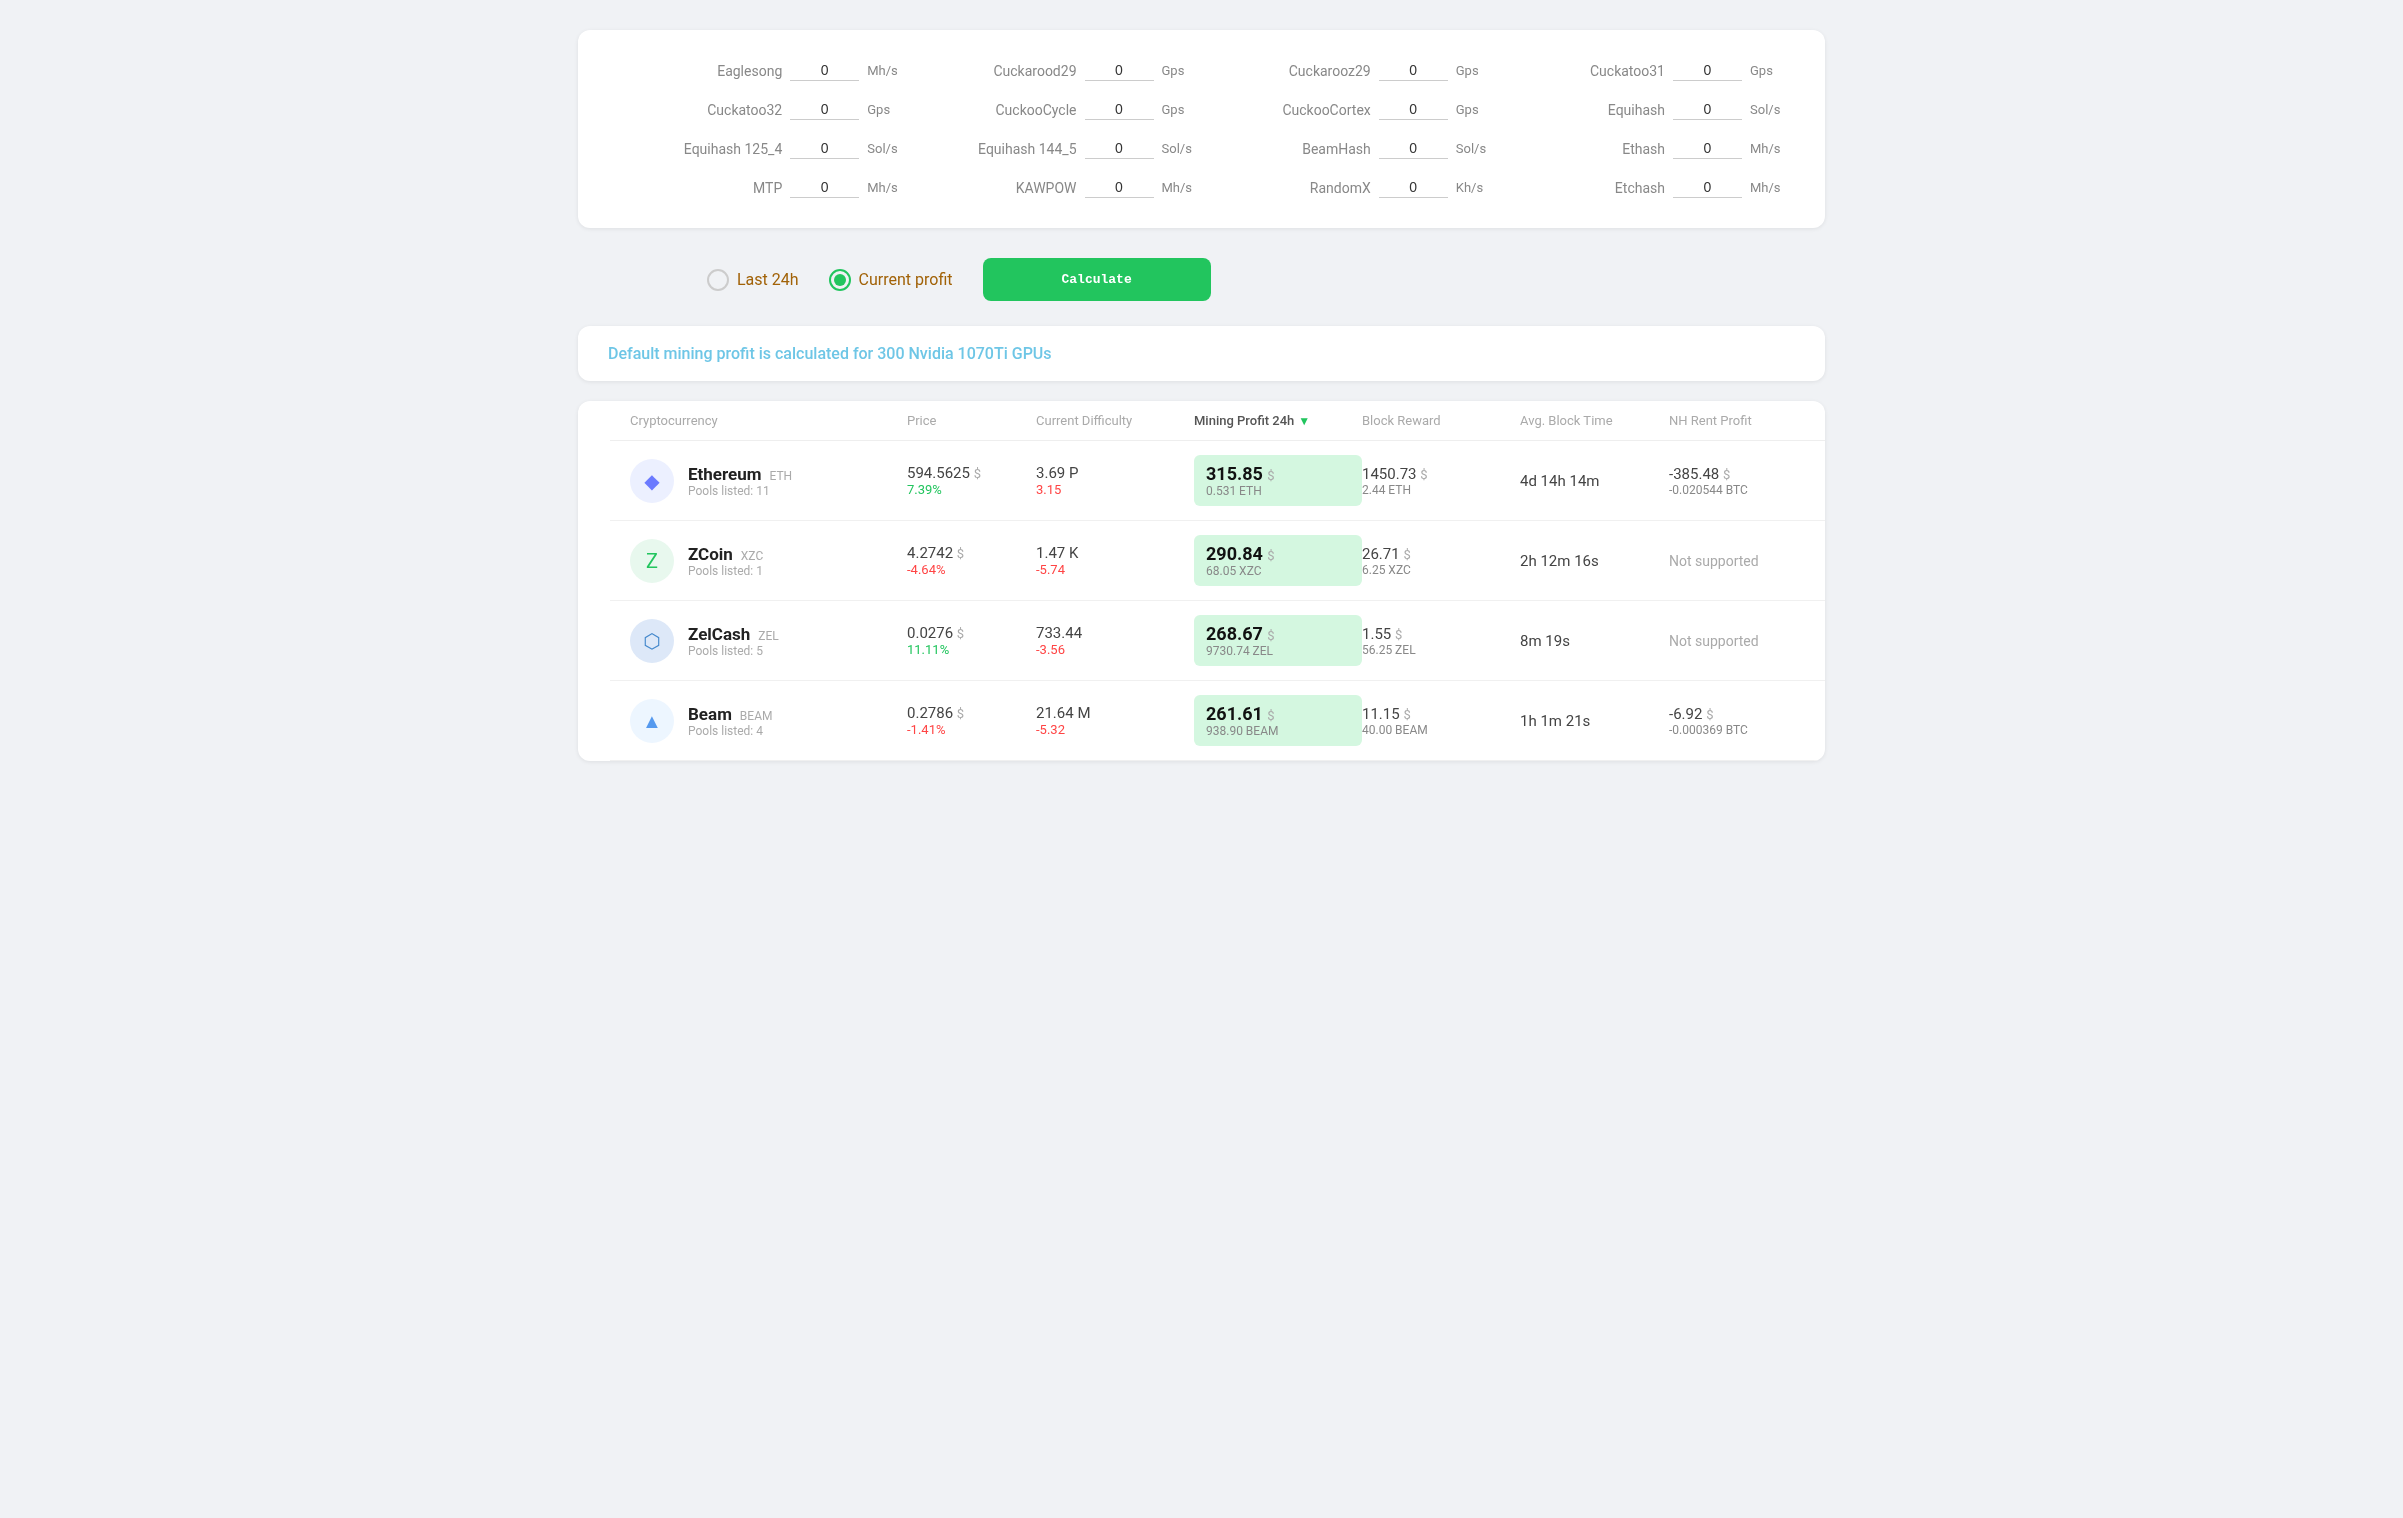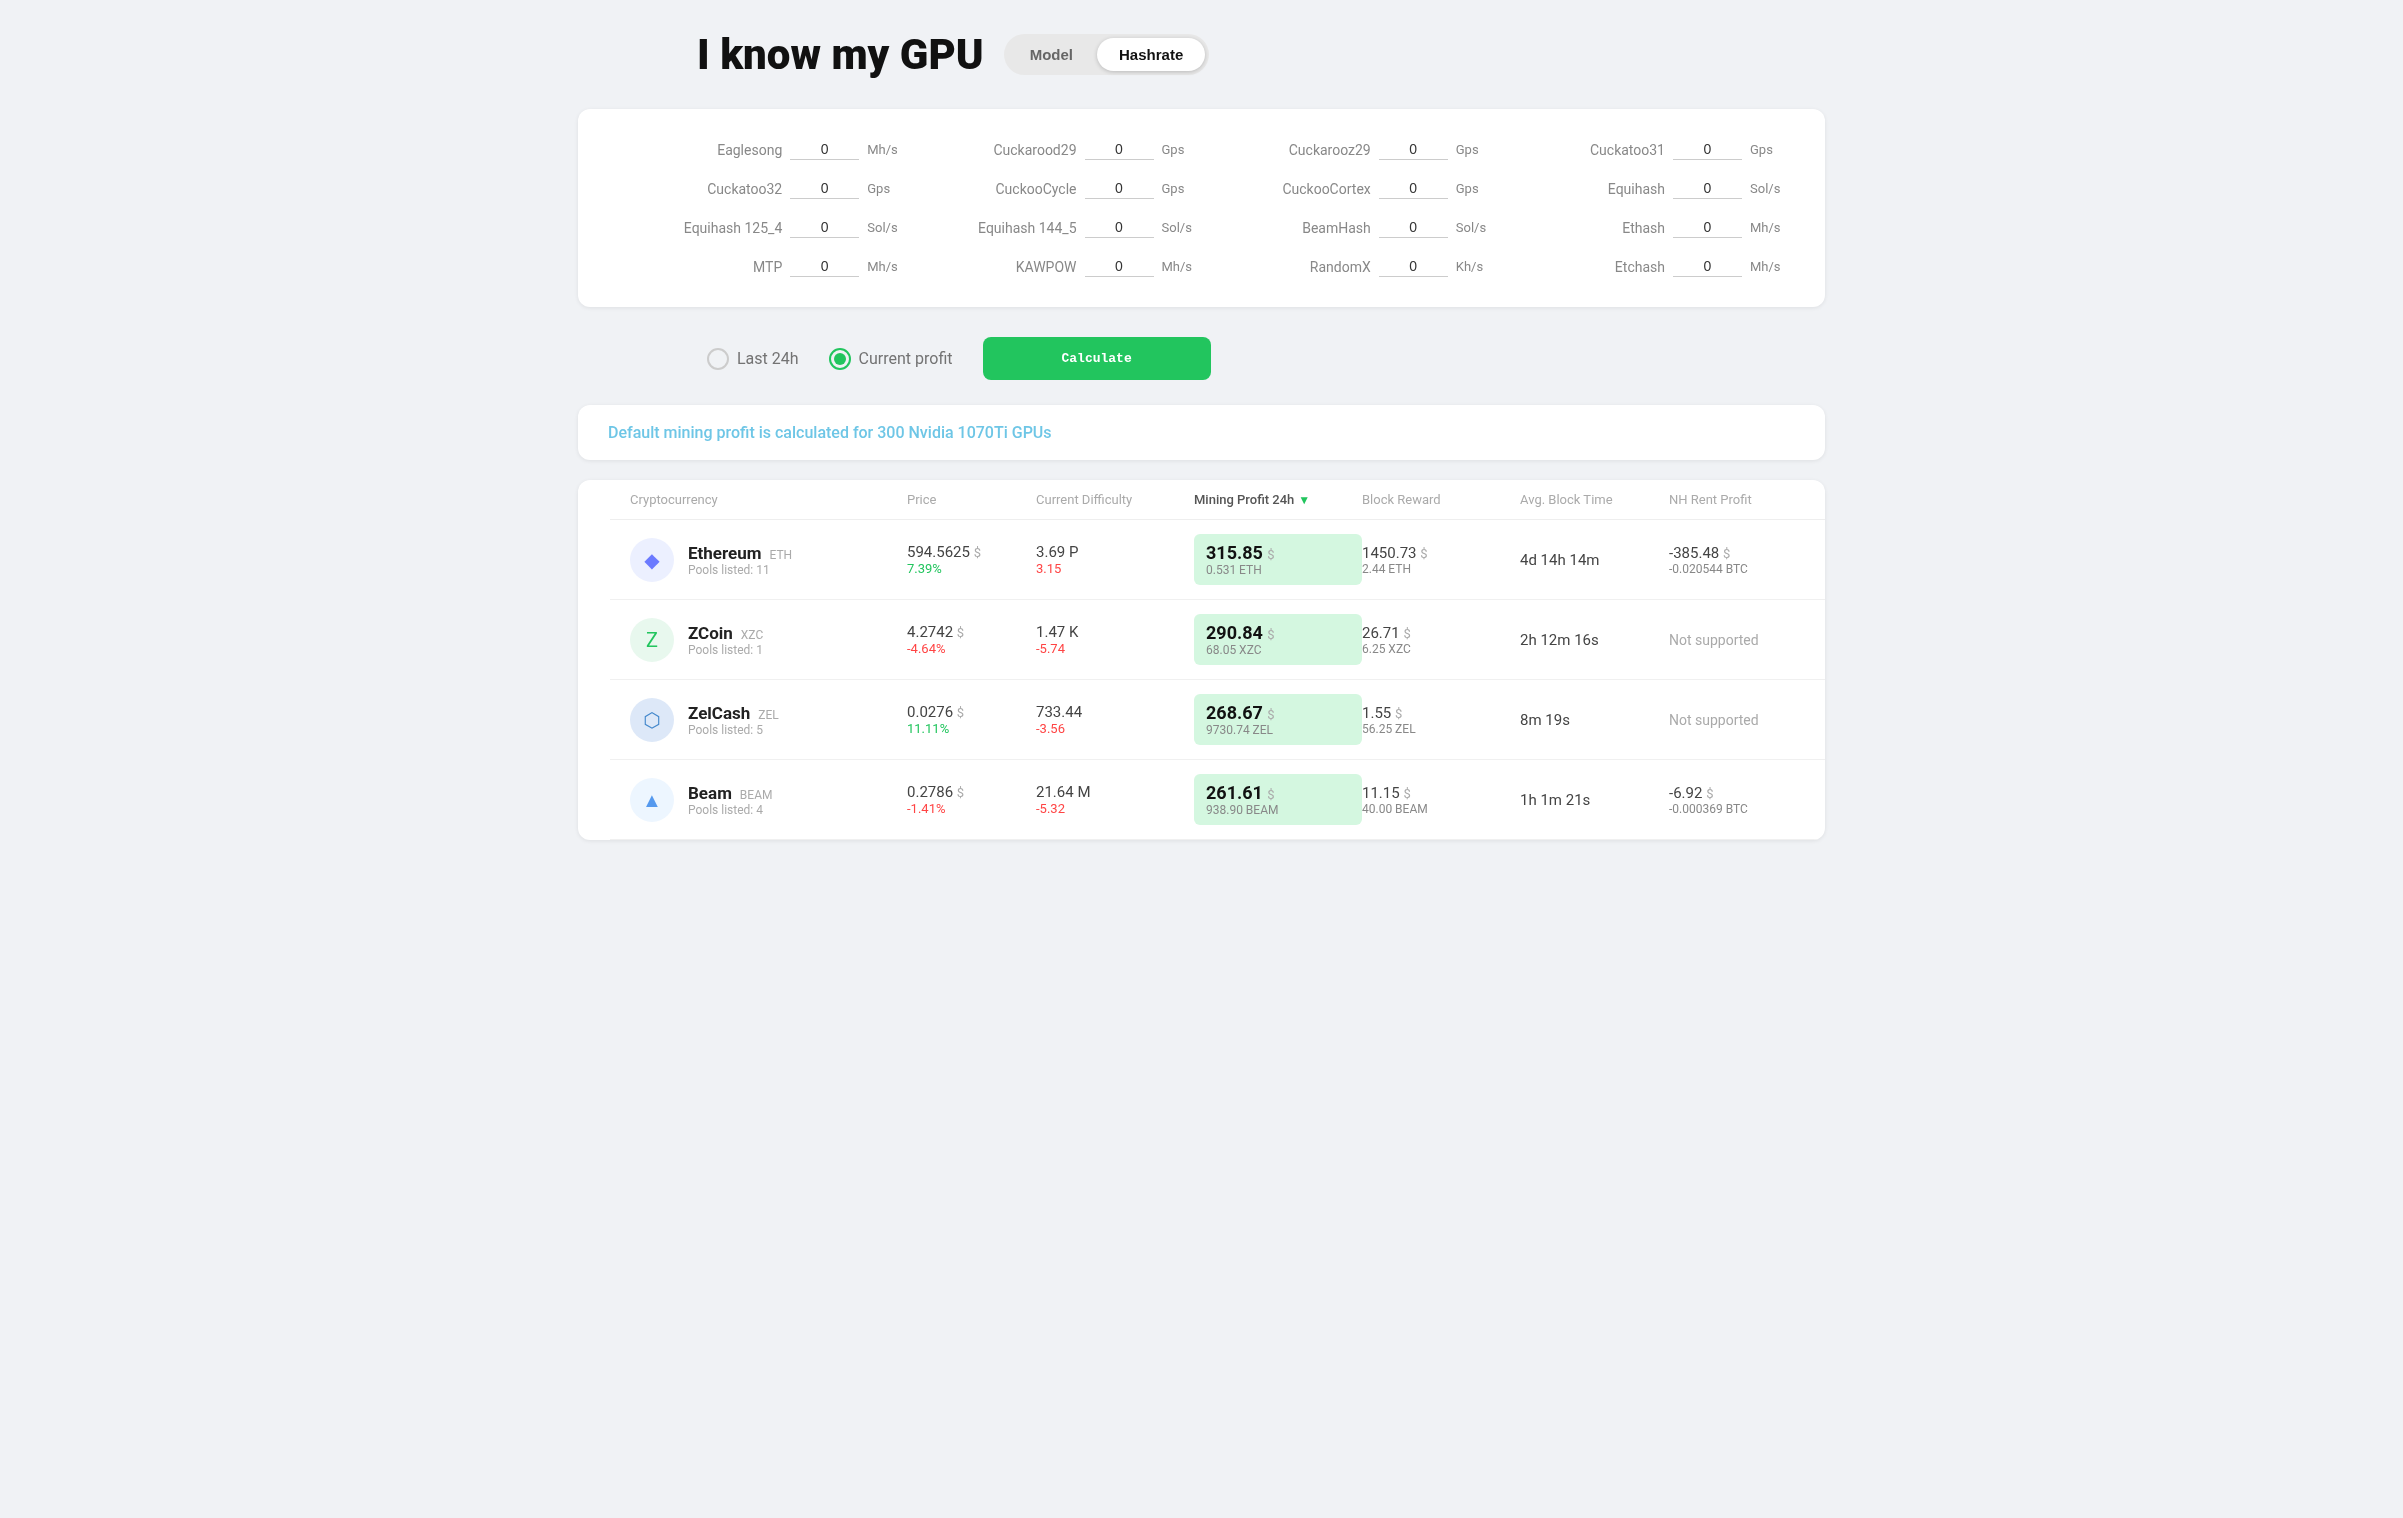--- a/index.html
+++ b/index.html
@@ -99,21 +99,21 @@
       gap: 30px;
       margin-bottom: 25px;
       padding-left: 129px;
     }
     .radio-label {
       display: flex;
       align-items: center;
       gap: 8px;
       cursor: pointer;
       font-size: 16px;
-      color: #737373;
+      color: #a16207;
     }
     .radio-circle {
       width: 22px;
       height: 22px;
       border-radius: 50%;
       border: 2px solid #ccc;
       display: flex;
       align-items: center;
       justify-content: center;
     }
@@ -254,27 +254,20 @@
     .blocktime-main { font-size: 15px; color: #444; }
     .not-supported { color: #aaa; font-size: 14px; }
     .nhrent-neg { color: #444; font-size: 15px; }
     .nhrent-neg-btc { color: #888; font-size: 12px; }
   </style>
 </head>
 <body>
 
 <div class="page-wrapper">
 
-  <div class="header">
-    <h1 class="header-title">I know my GPU</h1>
-    <div class="toggle-group">
-      <button class="toggle-btn inactive">Model</button>
-      <button class="toggle-btn active">Hashrate</button>
-    </div>
-  </div>
 
   <div class="hashrate-card">
     <div class="hashrate-grid" id="hashrate-grid">
     <div class="hashrate-field">
     <span class="hashrate-label">Eaglesong</span>
     <input class="hashrate-input" type="text" value="0" style="">
     <span class="hashrate-unit">Mh/s</span>
   </div>
         <div class="hashrate-field">
     <span class="hashrate-label">Cuckarood29</span>

